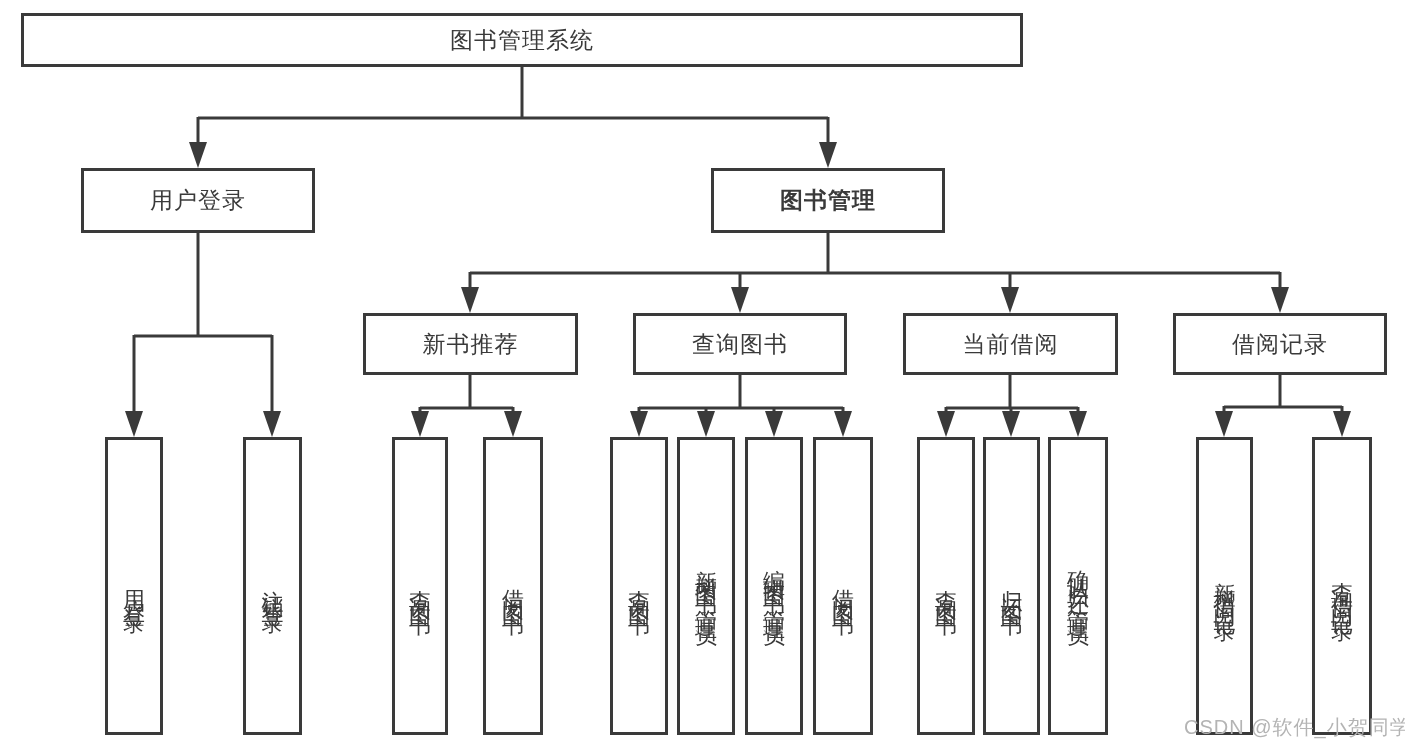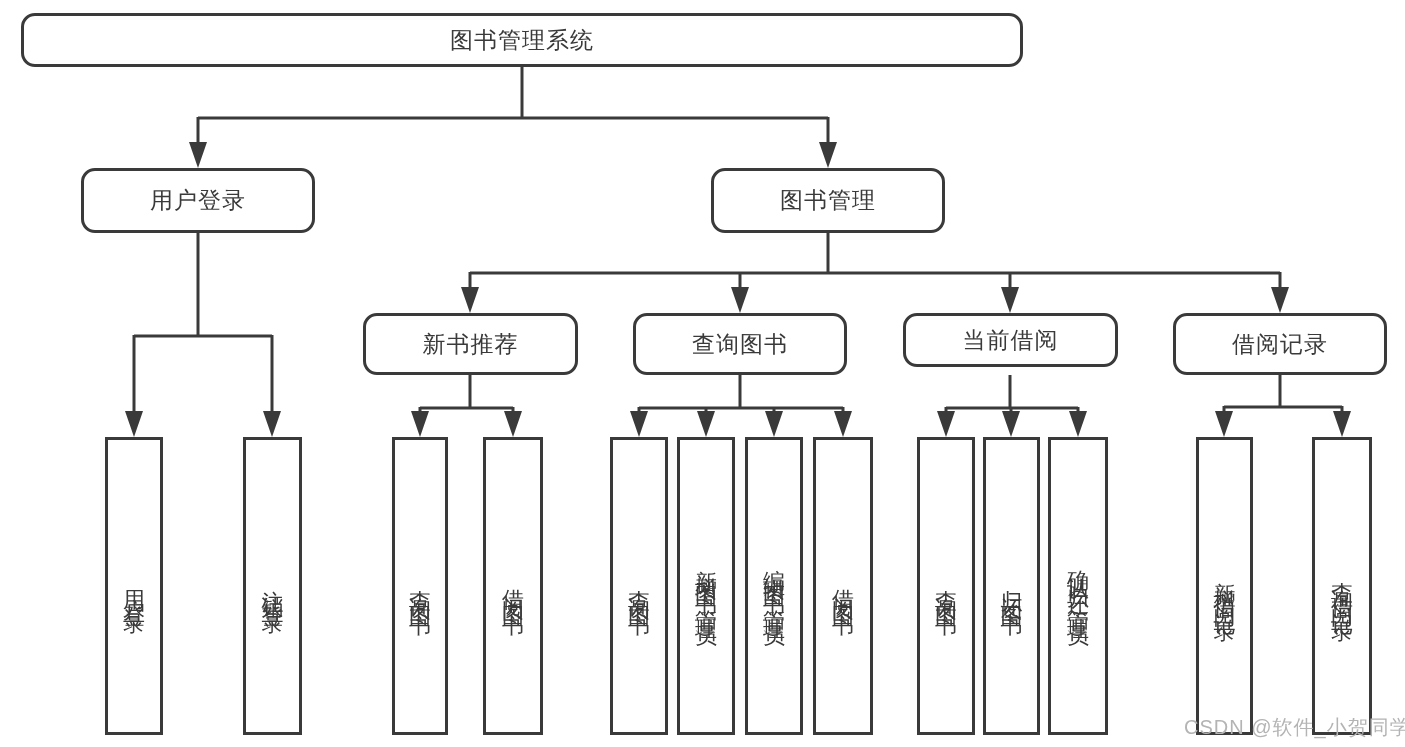--- a/index.html
+++ b/index.html
@@ -12,21 +12,21 @@
   }
   #wires{position:absolute;left:0;top:0;width:1405px;height:747px;}
   .node{
     position:absolute;
     box-sizing:border-box;
     border:3px solid #3a3a3a;
     background:#ffffff;
     display:flex;align-items:center;justify-content:center;
     color:#3a3a3a;
   }
-  .h-node{font-size:23px;letter-spacing:1px;border-radius:14px;}
+  .h-node{font-size:23px;letter-spacing:1px;}
   .v-node{
     font-size:22px;
     writing-mode:vertical-rl;
     text-orientation:mixed;
     letter-spacing:8px;
     line-height:1;
     padding-top:4px;
   }
   #watermark{
     position:absolute;
@@ -111,31 +111,31 @@
     </g>
   </svg>
 
   <div class="node h-node" style="left:21px;top:13px;width:1002px;height:54px;">
     <span>图书管理系统</span>
   </div>
 
   <div class="node h-node" style="left:81px;top:168px;width:234px;height:65px;">
     <span>用户登录</span>
   </div>
-  <div class="node h-node" style="left:711px;top:168px;width:234px;height:65px;">
+  <div class="node h-node" style="left:711px;top:168px;width:234px;height:65px;font-weight:bold;">
     <span>图书管理</span>
   </div>
 
   <div class="node h-node" style="left:363px;top:313px;width:215px;height:62px;">
     <span>新书推荐</span>
   </div>
   <div class="node h-node" style="left:633px;top:313px;width:214px;height:62px;">
     <span>查询图书</span>
   </div>
-  <div class="node h-node" style="left:903px;top:313px;width:215px;height:54px;font-family:Liberation Serif, serif;">
+  <div class="node h-node" style="left:903px;top:313px;width:215px;height:62px;font-family:Liberation Serif, serif;">
     <span>当前借阅</span>
   </div>
   <div class="node h-node" style="left:1173px;top:313px;width:214px;height:62px;">
     <span>借阅记录</span>
   </div>
 
   <div class="node v-node" style="left:105px;top:437px;width:58px;height:298px;">
     <span>用户登录</span>
   </div>
   <div class="node v-node" style="left:243px;top:437px;width:59px;height:298px;">

